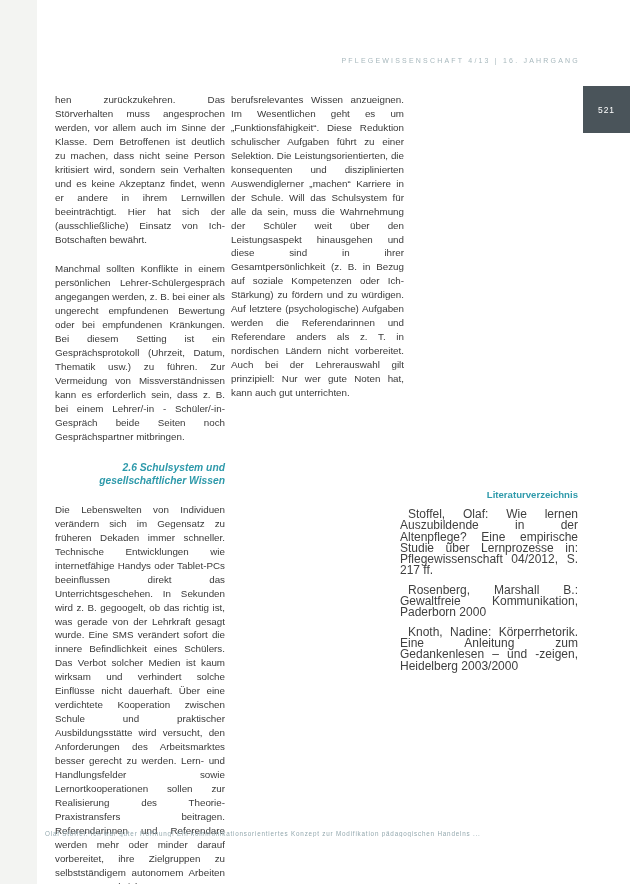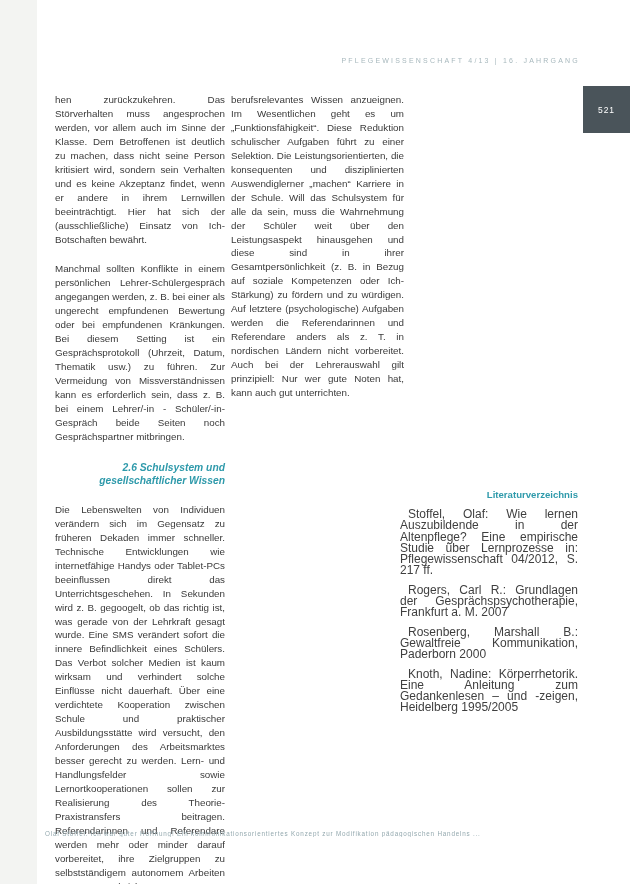--- a/index.html
+++ b/index.html
@@ -93,20 +93,19 @@
     <p>Die Lebenswelten von Individuen verändern sich im Gegensatz zu früheren Dekaden immer schneller. Technische Entwicklungen wie internetfähige Handys oder Tablet-PCs beeinflussen direkt das Unterrichtsgeschehen. In Sekunden wird z. B. gegoogelt, ob das richtig ist, was gerade von der Lehrkraft gesagt wurde. Eine SMS verändert sofort die innere Befindlichkeit eines Schülers. Das Verbot solcher Medien ist kaum wirksam und verhindert solche Einflüsse nicht dauerhaft. Über eine verdichtete Kooperation zwischen Schule und praktischer Ausbildungsstätte wird versucht, den Anforderungen des Arbeitsmarktes besser gerecht zu werden. Lern- und Handlungsfelder sowie Lernortkooperationen sollen zur Realisierung des Theorie-Praxistransfers beitragen. Referendarinnen und Referendare werden mehr oder minder darauf vorbereitet, ihre Zielgruppen zu selbstständigem autonomem Arbeiten anzuregen und sich</p>
   </div>
 
   <div class="col col2">
     <p>berufsrelevantes Wissen anzueignen. Im Wesentlichen geht es um „Funktionsfähigkeit“. Diese Reduktion schulischer Aufgaben führt zu einer Selektion. Die Leistungsorientierten, die konsequenten und disziplinierten Auswendiglerner „machen“ Karriere in der Schule. Will das Schulsystem für alle da sein, muss die Wahrnehmung der Schüler weit über den Leistungsaspekt hinausgehen und diese sind in ihrer Gesamtpersönlichkeit (z. B. in Bezug auf soziale Kompetenzen oder Ich-Stärkung) zu fördern und zu würdigen. Auf letztere (psychologische) Aufgaben werden die Referendarinnen und Referendare anders als z. T. in nordischen Ländern nicht vorbereitet. Auch bei der Lehrerauswahl gilt prinzipiell: Nur wer gute Noten hat, kann auch gut unterrichten.</p>
   </div>
 
   <div class="refs">
     <div class="refs-heading">Literaturverzeichnis</div>
     <p>Stoffel, Olaf: Wie lernen Auszubildende in der Altenpflege? Eine empirische Studie über Lernprozesse in: Pflegewissenschaft 04/2012, S. 217 ff.</p>
-    <p>Rogers, Carl R.: Grundlagen der Gesprächspsychotherapie, Frankfurt a. M. 2007</p>
     <p>Rosenberg, Marshall B.: Gewaltfreie Kommunikation, Paderborn 2000</p>
-    <p>Knoth, Nadine: Körperrhetorik. Eine Anleitung zum Gedankenlesen – und -zeigen, Heidelberg 1995/2005</p>
+    <p>Knoth, Nadine: Körperrhetorik. Eine Anleitung zum Gedankenlesen – und -zeigen, Heidelberg 2003/2000</p>
   </div>
 
   <div class="running-footer">Olaf Stoffel: Ich war guter Hoffnung! Ein kommunikationsorientiertes Konzept zur Modifikation pädagogischen Handelns ...</div>
 
 </div>
 
 </body></html>

